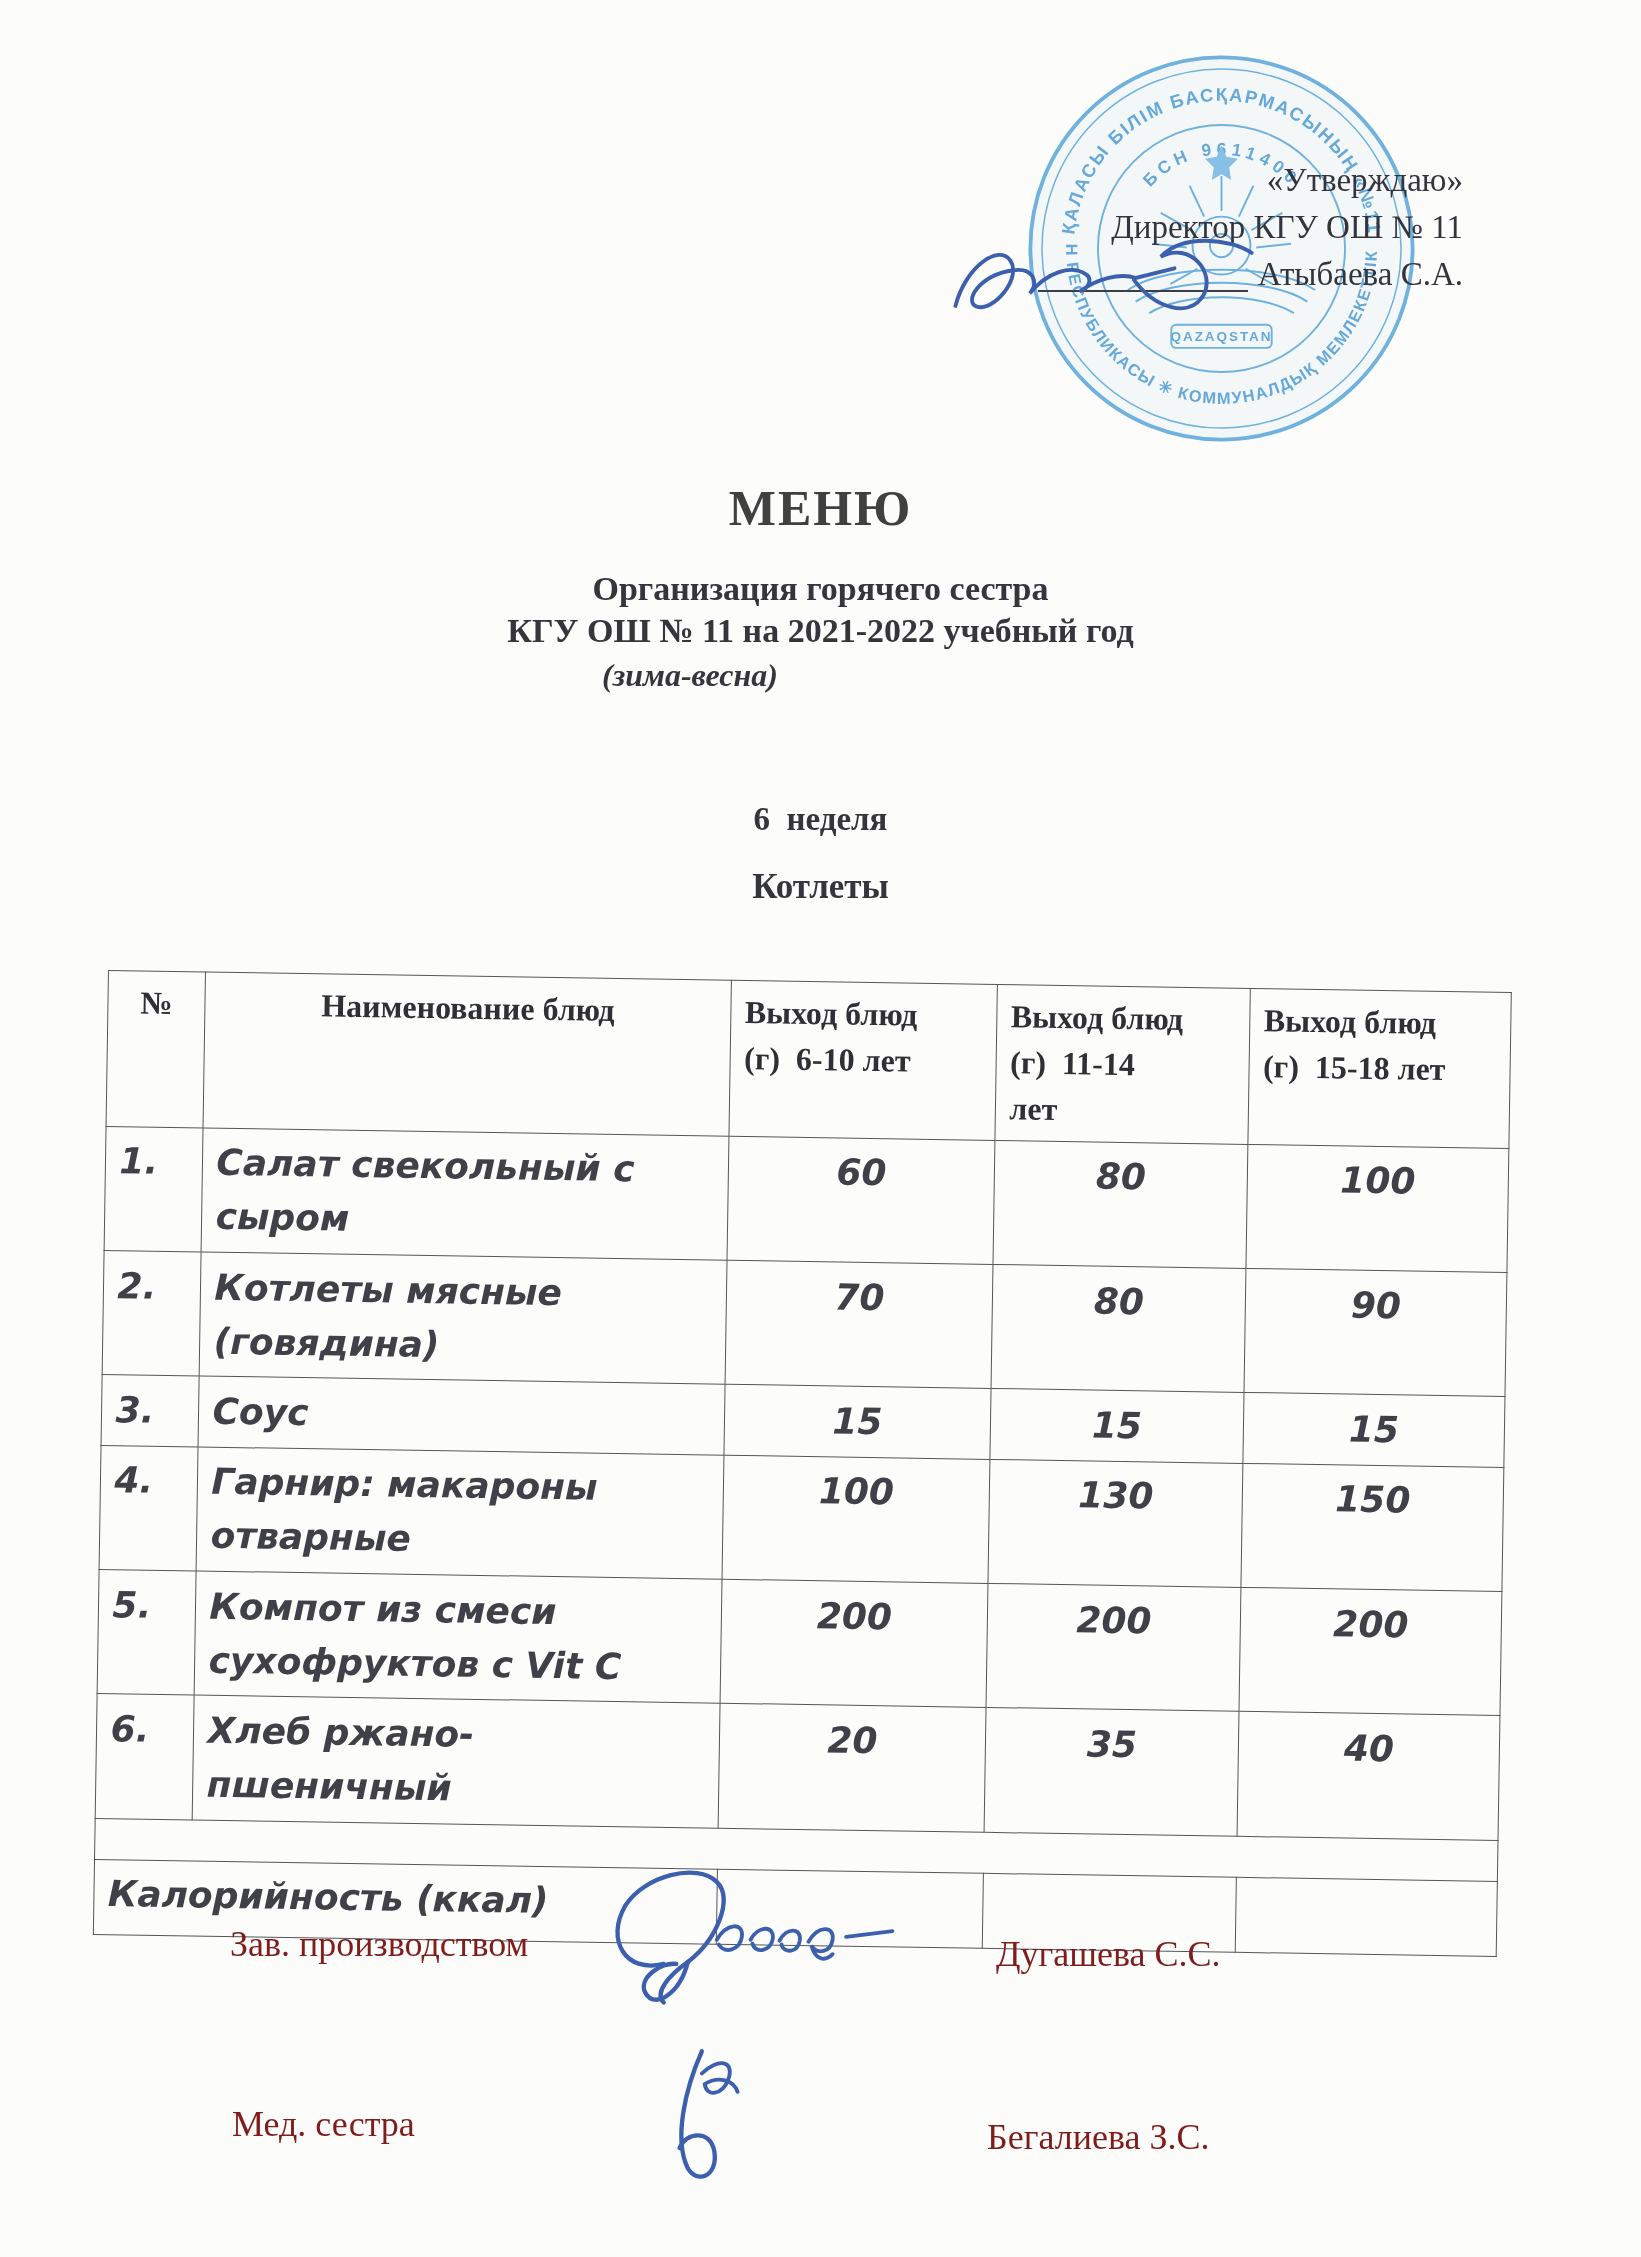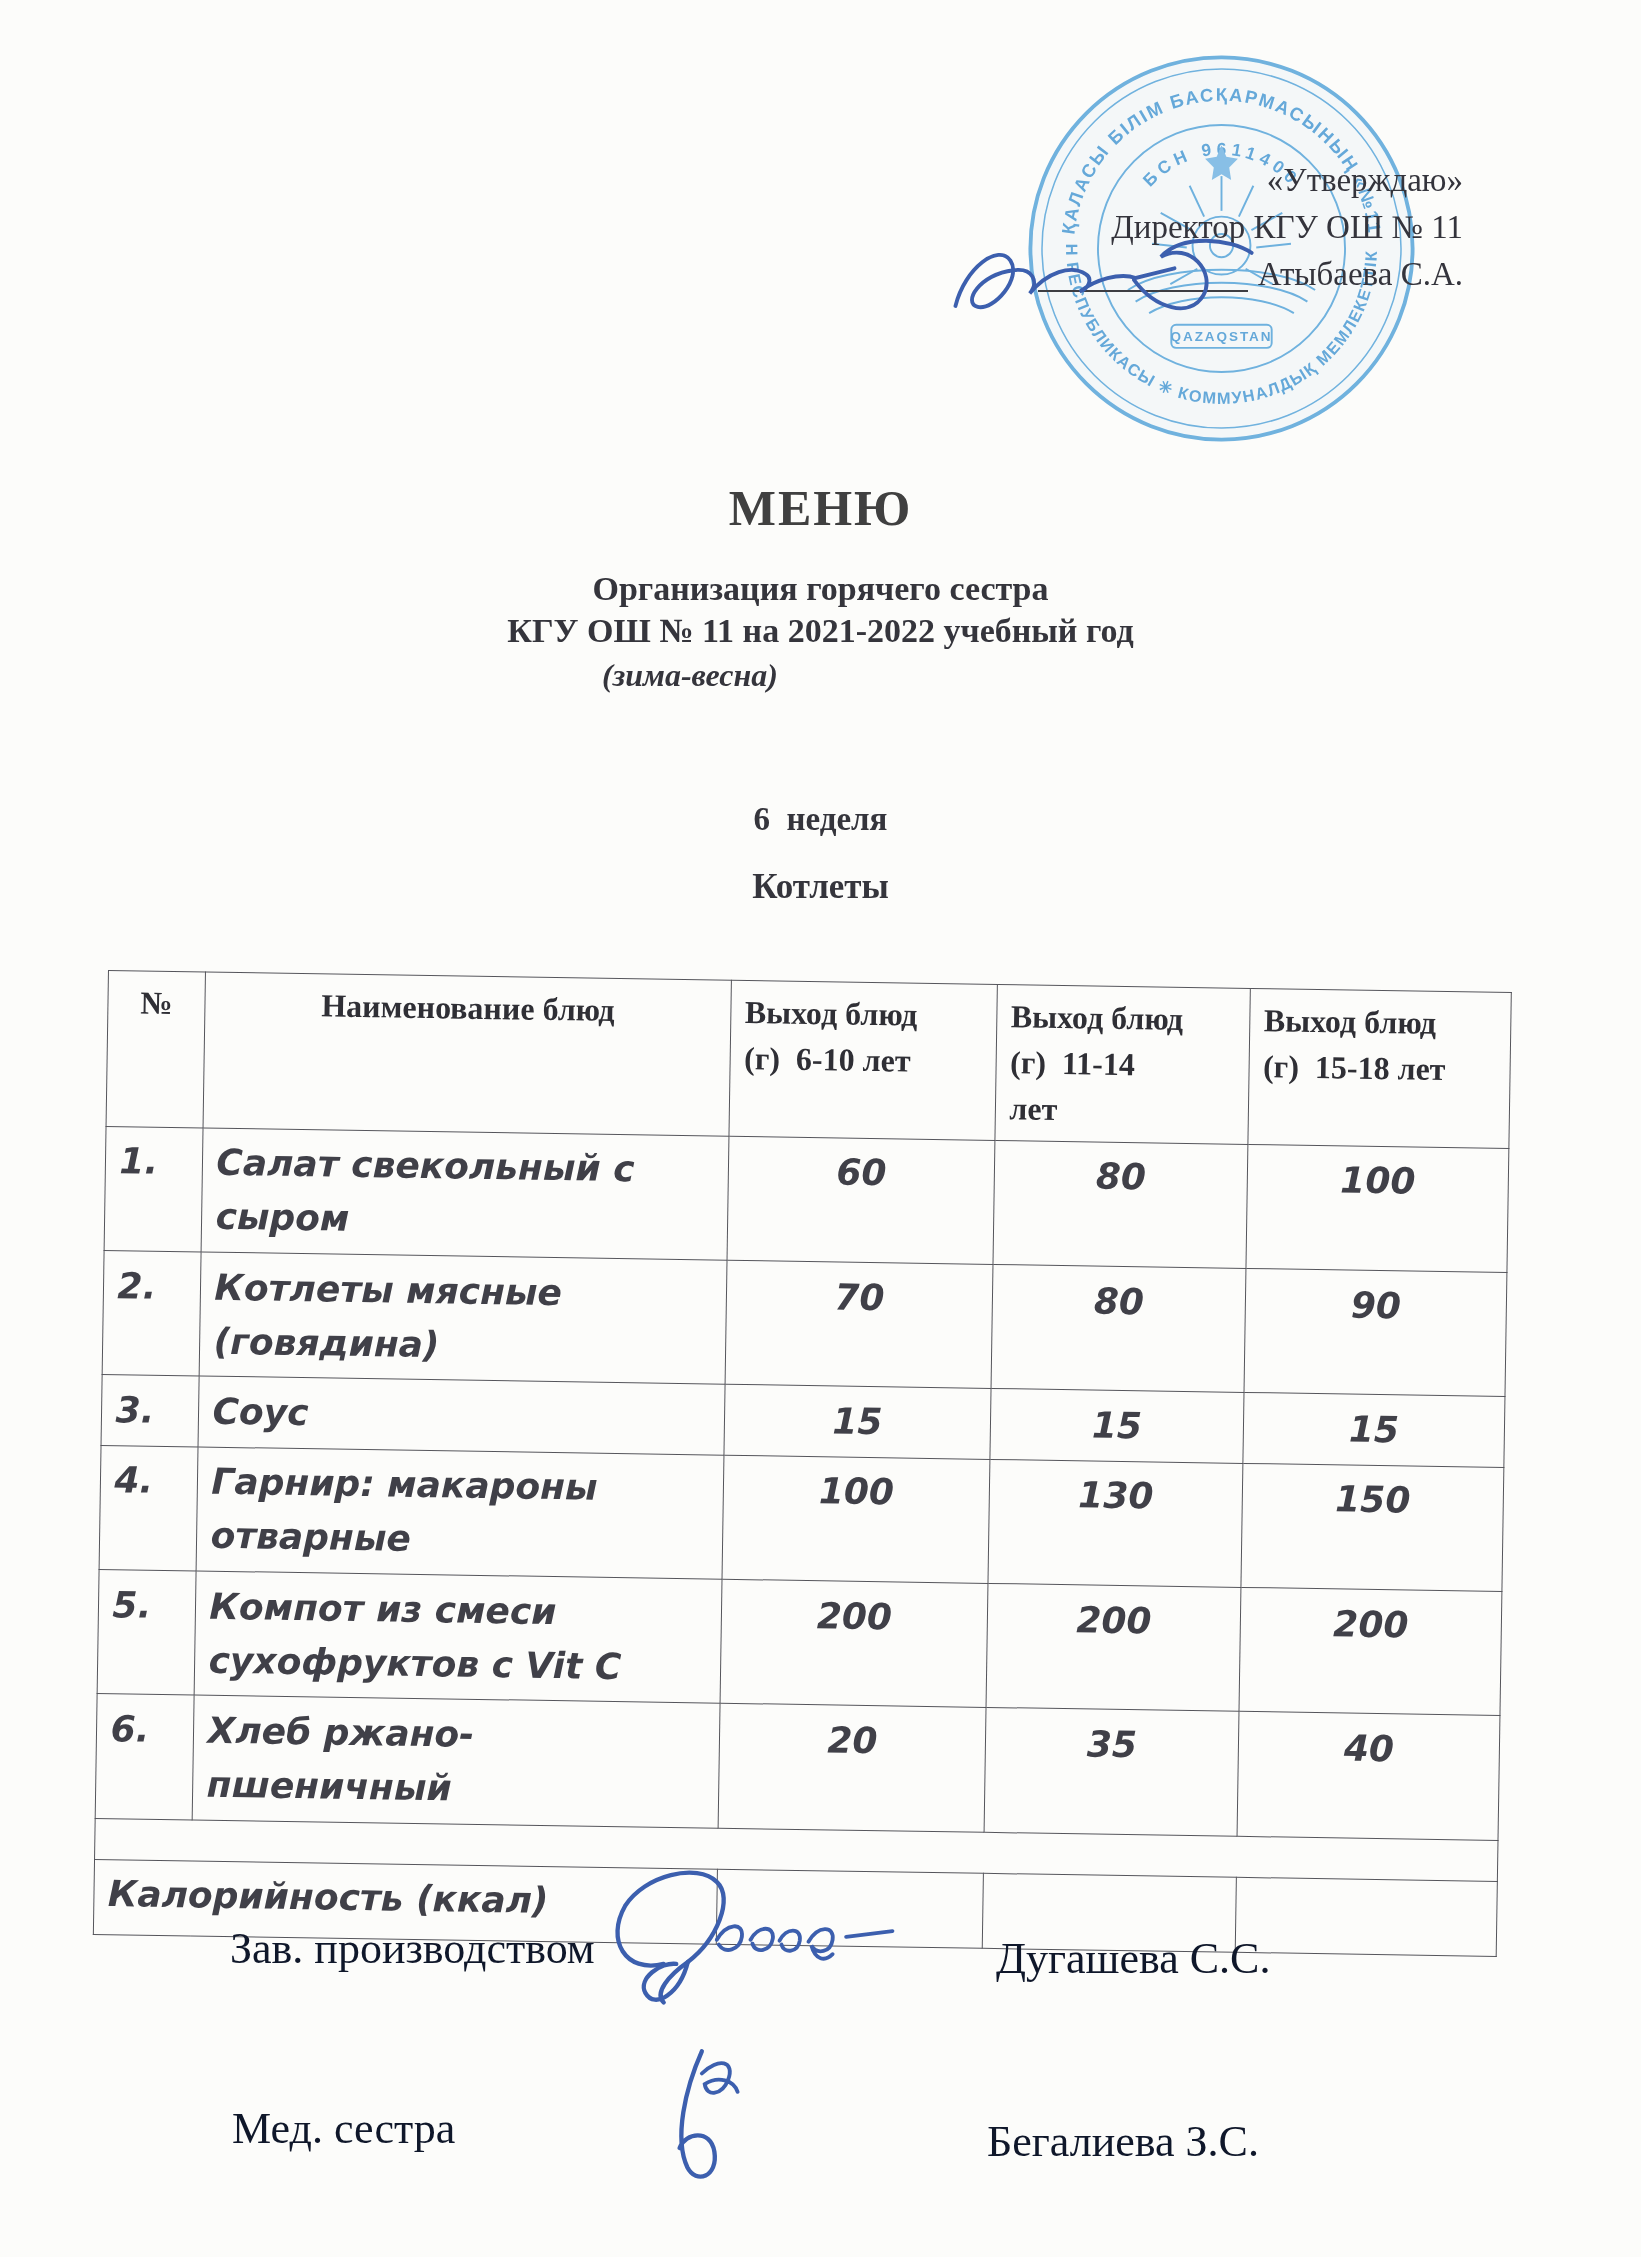--- a/index.html
+++ b/index.html
@@ -52,21 +52,21 @@
   .script{font-family:"DejaVu Sans",sans-serif;font-style:italic;font-weight:bold;
           font-size:36px;color:#404048;line-height:1.5;}
   td.numcell{text-align:left;padding-left:15.4px;}
   td.valcell{text-align:center;padding-top:13.5px;}
   tr.hrow{height:141px;}
   tr.r2{height:100px;} tr.r1{height:70px;} tr.r5{height:104px;} tr.r6{height:73px;}
   tr.empty{height:41px;} tr.kcal{height:75px;}
   td.noborder-inner{border-left:1.9px solid #55555b;border-right:1.9px solid #55555b;}
 
   
-  .signoff{font-size:44px;color:#0f172a;}
+  .signoff{font-size:36px;color:#7f1d1d;}
 </style>
 </head>
 <body>
 
 <svg class="abs stamp" width="415" height="415" viewBox="0 0 430 430">
   <g stroke="#5fa9db" fill="none">
     <circle cx="215" cy="215" r="198" stroke-width="4"></circle>
     <circle cx="215" cy="215" r="186" stroke-width="1.6"></circle>
     <circle cx="215" cy="215" r="128" stroke-width="2"></circle>
     <circle cx="215" cy="215" r="200" stroke="none" fill="rgba(130,185,226,0.07)"></circle>

